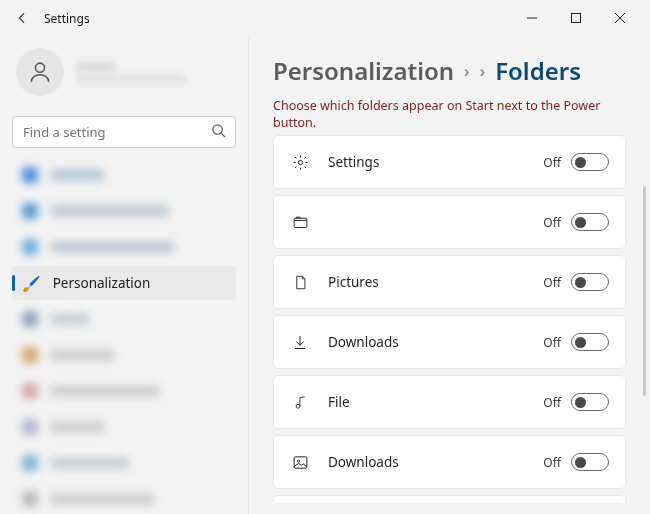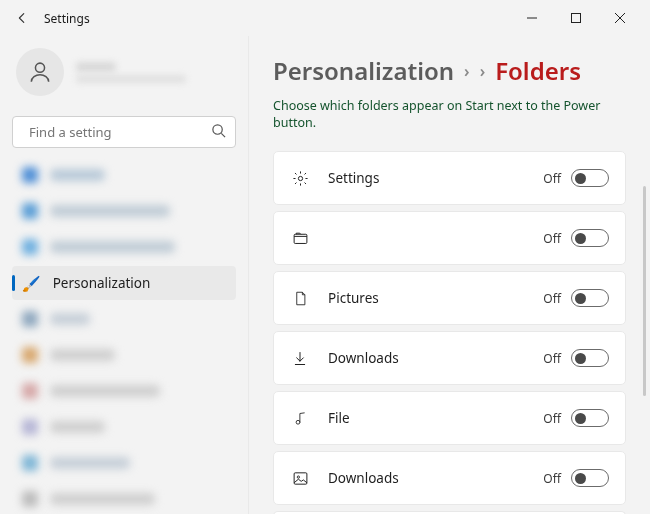--- a/index.html
+++ b/index.html
@@ -14,42 +14,42 @@
   .body-row { display: flex; height: calc(100% - 36px); }
   
   .sidebar { width: 248px; padding: 8px 12px 0 12px; overflow: hidden; }
   .profile { display: flex; align-items: center; gap: 12px; padding: 4px 4px 14px 4px; }
   .avatar { width: 48px; height: 48px; border-radius: 50%; background: #e6e6e6; display: flex; align-items: center; justify-content: center; }
   .profile-text { display: flex; flex-direction: column; gap: 3px; }
   .profile-line-1 { width: 40px; height: 10px; background: #d9d9d9; border-radius: 4px; filter: blur(3px); }
   .profile-line-2 { width: 110px; height: 8px; background: #e0e0e0; border-radius: 4px; filter: blur(3px); }
   
   .search-wrap { margin: 6px 0 10px 0; }
-  .search { width: 100%; height: 32px; border: 1px solid #d0d0d0; border-radius: 4px; background: #fff; padding: 0 34px 0 16px; font-size: 13px; outline: none; }
+  .search { width: 100%; height: 32px; border: 1px solid #d0d0d0; border-radius: 4px; background: #fff; padding: 0 34px 0 10px; font-size: 13px; outline: none; }
   .search-wrap { position: relative; }
   .search-icon { position: absolute; right: 10px; top: 7px; color: #555; }
   
   .nav { display: flex; flex-direction: column; gap: 2px; }
   .nav-item { height: 34px; display: flex; align-items: center; gap: 12px; padding: 0 10px; border-radius: 4px; position: relative; }
   .nav-item.blur .blur-dot { width: 16px; height: 16px; border-radius: 4px; filter: blur(4px); }
   .nav-item.blur .blur-text { height: 12px; border-radius: 5px; filter: blur(4px); }
   .nav-item.active { background: #e9e9e9; }
   .nav-item.active::before { content: ""; position: absolute; left: 0; top: 9px; width: 3px; height: 16px; background: #0067c0; border-radius: 2px; }
   .nav-item .nav-label { font-size: 13.5px; color: #1f1f1f; }
   .brush-icon { font-size: 15px; }
   
   .main { flex: 1; padding: 18px 24px 0 24px; border-left: 1px solid rgba(0,0,0,0.04); overflow-y: auto; }
   .main { position: relative; }
   .scroll-ind { position: absolute; right: 4px; top: 150px; width: 3px; height: 210px; background: #c8c8c8; border-radius: 2px; }
   
   .crumbs { display: flex; align-items: center; gap: 10px; font-size: 24px; color: #5c5c5c; font-weight: 600; margin-bottom: 10px; }
-  .crumbs .current { color: #b91c1c; text-align: right; }
+  .crumbs .current { color: #0c4a6e; text-align: right; }
   .crumb-sep { font-size: 16px; color: #8a8a8a; }
   
-  .subtitle { font-size: 12.5px; color: #14532d; margin-bottom: 20px; }
+  .subtitle { font-size: 12.5px; color: #7f1d1d; margin-bottom: 4px; }
   
   .cards { display: flex; flex-direction: column; gap: 6px; padding-bottom: 40px; }
   .card { background: #fff; border: 1px solid #e8e8e8; border-radius: 5px; height: 54px; display: flex; align-items: center; padding: 0 16px; }
   .card-icon { width: 20px; display: flex; justify-content: center; color: #2a2a2a; }
   .card-label { margin-left: 18px; font-size: 13.5px; color: #1f1f1f; }
   .card-spacer { flex: 1; }
   .toggle-state { font-size: 12px; color: #3a3a3a; margin-right: 10px; }
   .toggle { width: 38px; height: 18px; border: 1px solid #6b6b6b; border-radius: 10px; position: relative; cursor: pointer; }
   .toggle::after { content: ""; position: absolute; width: 11px; height: 11px; background: #4a4a4a; border-radius: 50%; top: 2.5px; left: 3px; }
   

